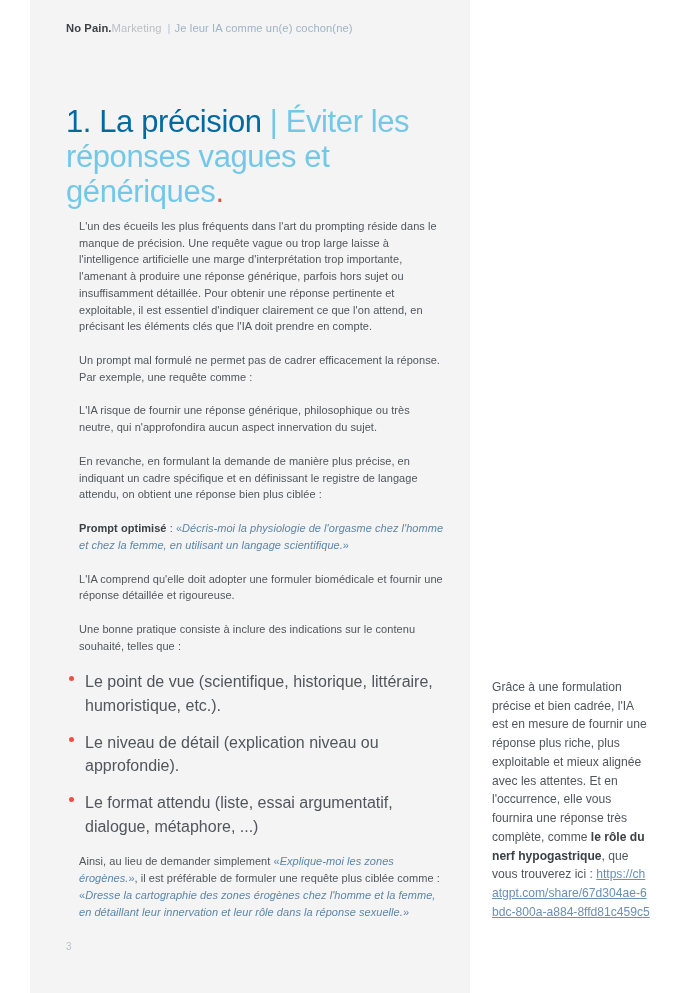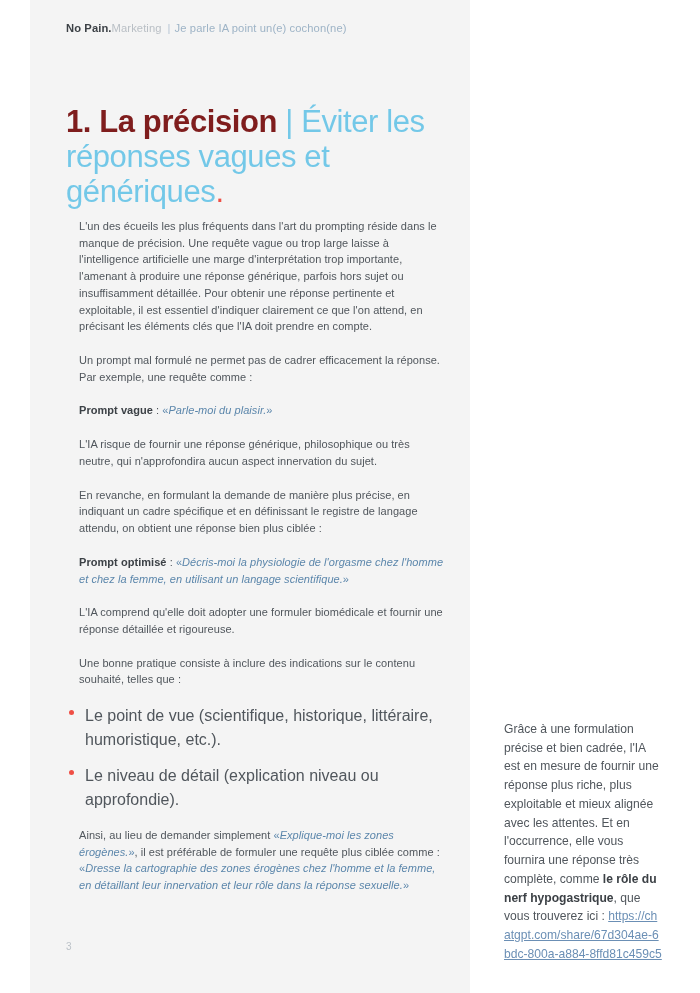--- a/index.html
+++ b/index.html
@@ -70,22 +70,22 @@
   .title {
     position: absolute;
     left: 66px;
     top: 104px;
     width: 380px;
     font-size: 31px;
     line-height: 1.13;
     letter-spacing: -0.4px;
   }
   .title-strong {
-    font-weight: 700;
-    color: #7f1d1d;
+    font-weight: 400;
+    color: #0369a1;
   }
   .title-light {
     font-weight: 400;
     color: #73c8e8;
   }
   .title-dot {
     color: #ef4f45;
     font-weight: 400;
   }
 
@@ -136,26 +136,25 @@
     width: 5px;
     height: 5px;
     border-radius: 50%;
     background: #ef4f45;
   }
 
   
   .side-col {
     position: absolute;
     left: 492px;
-    top: 720px;
+    top: 678px;
     width: 158px;
     font-size: 12.1px;
     line-height: 1.55;
     color: #50565c;
-    margin-left: 12px;
   }
   .side-col p { margin: 0; }
   .side-bold {
     font-weight: 700;
     color: #3c4146;
   }
   .side-link {
     color: #6b8fb5;
     text-decoration: underline;
     word-break: break-all;
@@ -173,48 +172,48 @@
 </head>
 <body>
 
 <div class="page">
 
   <div class="panel-left-margin"></div>
   <div class="panel-main"></div>
   <div class="panel-right"></div>
 
   <div class="header">
-    <span class="hdr-brand-strong">No Pain.</span><span class="hdr-brand-light">Marketing</span><span class="hdr-sep">|</span><span class="hdr-subtitle">Je parle IA point un(e) cochon(ne)</span>
+    <span class="hdr-brand-strong">No Pain.</span><span class="hdr-brand-light">Marketing</span><span class="hdr-sep">|</span><span class="hdr-subtitle">Je leur IA comme un(e) cochon(ne)</span>
   </div>
 
   <div class="title">
     <span class="title-strong">1. La précision</span><span class="title-light"> | </span><span class="title-light">Éviter les réponses vagues et génériques</span><span class="title-dot">.</span>
   </div>
 
   <div class="body-col">
 
     <p class="para">L'un des écueils les plus fréquents dans l'art du prompting réside dans le manque de précision. Une requête vague ou trop large laisse à l'intelligence artificielle une marge d'interprétation trop importante, l'amenant à produire une réponse générique, parfois hors sujet ou insuffisamment détaillée. Pour obtenir une réponse pertinente et exploitable, il est essentiel d'indiquer clairement ce que l'on attend, en précisant les éléments clés que l'IA doit prendre en compte.</p>
 
     <p class="para">Un prompt mal formulé ne permet pas de cadrer efficacement la réponse. Par exemple, une requête comme :</p>
 
-    <p class="para"><span class="lbl-bold">Prompt vague</span><span> : </span><span class="guill">«</span><span class="quote-it">Parle-moi du plaisir.</span><span class="guill">»</span></p>
 
     <p class="para">L'IA risque de fournir une réponse générique, philosophique ou très neutre, qui n'approfondira aucun aspect innervation du sujet.</p>
 
     <p class="para">En revanche, en formulant la demande de manière plus précise, en indiquant un cadre spécifique et en définissant le registre de langage attendu, on obtient une réponse bien plus ciblée :</p>
 
     <p class="para"><span class="lbl-bold">Prompt optimisé</span><span> : </span><span class="guill">«</span><span class="quote-it">Décris-moi la physiologie de l'orgasme chez l'homme et chez la femme, en utilisant un langage scientifique.</span><span class="guill">»</span></p>
 
     <p class="para">L'IA comprend qu'elle doit adopter une formuler biomédicale et fournir une réponse détaillée et rigoureuse.</p>
 
     <p class="para tight">Une bonne pratique consiste à inclure des indications sur le contenu souhaité, telles que :</p>
 
     <ul class="bullets">
       <li><span class="dot"></span><span>Le point de vue (scientifique, historique, littéraire, humoristique, etc.).</span></li>
       <li><span class="dot"></span><span>Le niveau de détail (explication niveau ou approfondie).</span></li>
+      <li><span class="dot"></span><span>Le format attendu (liste, essai argumentatif, dialogue, métaphore, ...)</span></li>
     </ul>
 
     <p class="para"><span>Ainsi, au lieu de demander simplement </span><span class="guill">«</span><span class="quote-it">Explique-moi les zones érogènes.</span><span class="guill">»</span><span>, il est préférable de formuler une requête plus ciblée comme : </span><span class="guill">«</span><span class="quote-it">Dresse la cartographie des zones érogènes chez l'homme et la femme, en détaillant leur innervation et leur rôle dans la réponse sexuelle.</span><span class="guill">»</span></p>
 
   </div>
 
   <div class="side-col">
     <p><span>Grâce à une formulation précise et bien cadrée, l'IA est en mesure de fournir une réponse plus riche, plus exploitable et mieux alignée avec les attentes. Et en l'occurrence, elle vous fournira une réponse très complète, comme </span><span class="side-bold">le rôle du nerf hypogastrique</span><span>, que vous trouverez ici : </span><a class="side-link" href="#">https://chatgpt.com/share/67d304ae-6bdc-800a-a884-8ffd81c459c5</a></p>
   </div>
 

